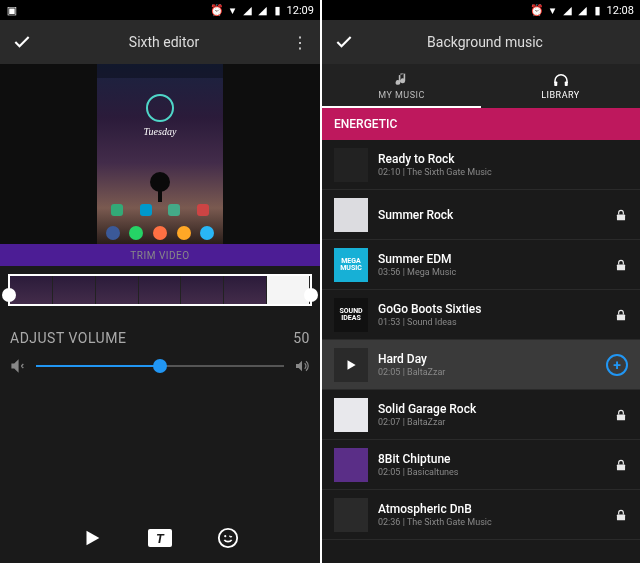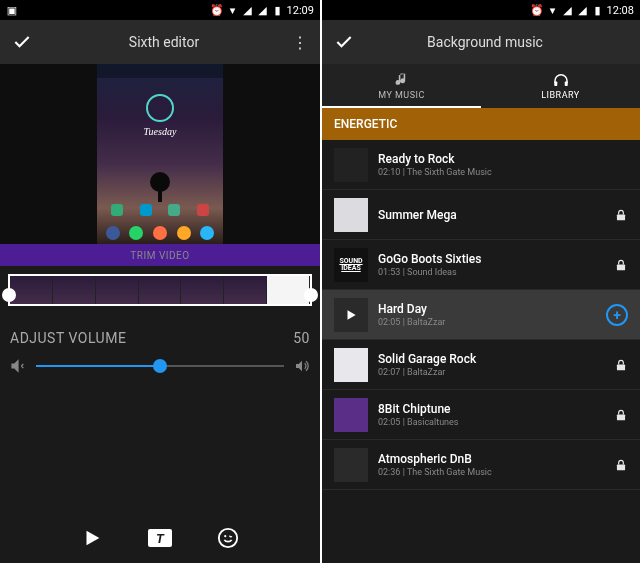--- a/index.html
+++ b/index.html
@@ -39,21 +39,21 @@
 .slider .fill{position:absolute;left:0;top:0;height:2px;background:#2196f3;width:50%}
 .slider .thumb{position:absolute;left:50%;top:50%;transform:translate(-50%,-50%);width:14px;height:14px;background:#2196f3;border-radius:50%}
 .slider .sp{color:#888}
 .bottombar{position:absolute;bottom:0;left:0;right:0;height:50px;background:#1a1a1a;display:flex;justify-content:center;gap:44px;align-items:center}
 .bottombar .btn{color:#fff}
 
 .tabs{height:44px;background:#222;display:flex;position:relative}
 .tab{flex:1;display:flex;flex-direction:column;align-items:center;justify-content:center;gap:2px;color:#bbb;font-size:9px;letter-spacing:.5px}
 .tab.active{color:#fff}
 .tabind{position:absolute;bottom:0;left:0;width:50%;height:2px;background:#fff}
-.cat{height:32px;background:#a16207;color:#fff;font-size:12px;display:flex;align-items:center;padding:0 12px;font-weight:500}
+.cat{height:32px;background:#be185d;color:#fff;font-size:12px;display:flex;align-items:center;padding:0 12px;font-weight:500}
 .list{overflow:hidden}
 .row{height:50px;display:flex;align-items:center;padding:8px 12px;gap:10px;border-bottom:1px solid #2a2a2a}
 .row.sel{background:#3a3a3a}
 .art{width:34px;height:34px;background:#555;flex-shrink:0;display:flex;align-items:center;justify-content:center;color:#fff;font-size:7px;font-weight:bold;text-align:center;line-height:1}
 .art.play{background:#2a2a2a}
 .meta{flex:1;min-width:0}
 .meta .t{color:#fff;font-size:12px;font-weight:500}
 .meta .s{color:#888;font-size:9px;margin-top:1px}
 .lock{color:#fff;opacity:.9}
 .addbtn{width:22px;height:22px;border:2px solid #2196f3;border-radius:50%;color:#2196f3;display:flex;align-items:center;justify-content:center;font-size:14px;font-weight:bold}
@@ -210,31 +210,44 @@
       <div class="row">
         <div class="art" style="background: rgb(34, 34, 34);"></div>
         <div class="meta">
           <div class="t">Ready to Rock</div>
           <div class="s">02:10 | The Sixth Gate Music</div>
         </div>
       </div>
       <div class="row">
         <div class="art" style="background: rgb(220, 220, 224);"></div>
         <div class="meta">
-          <div class="t">Summer Mega</div>
-        </div>
-        <span class="lock">
-          <svg width="14" height="14" viewBox="0 0 24 24">
-            <rect x="5" y="11" width="14" height="10" rx="1.5" fill="#fff"></rect>
-            <path d="M8 11V8a4 4 0 018 0v3" stroke="#fff" stroke-width="2" fill="none"></path>
-          </svg>
-        </span>
-      </div>
-      <div class="row">
-        <div class="art" style="background: rgb(17, 17, 17); text-decoration: underline;">SOUND IDEAS</div>
+          <div class="t">Summer Rock</div>
+        </div>
+        <span class="lock">
+          <svg width="14" height="14" viewBox="0 0 24 24">
+            <rect x="5" y="11" width="14" height="10" rx="1.5" fill="#fff"></rect>
+            <path d="M8 11V8a4 4 0 018 0v3" stroke="#fff" stroke-width="2" fill="none"></path>
+          </svg>
+        </span>
+      </div>
+      <div class="row">
+        <div class="art" style="background: rgb(23, 176, 214);">MEGA MUSIC</div>
+        <div class="meta">
+          <div class="t">Summer EDM</div>
+          <div class="s">03:56 | Mega Music</div>
+        </div>
+        <span class="lock">
+          <svg width="14" height="14" viewBox="0 0 24 24">
+            <rect x="5" y="11" width="14" height="10" rx="1.5" fill="#fff"></rect>
+            <path d="M8 11V8a4 4 0 018 0v3" stroke="#fff" stroke-width="2" fill="none"></path>
+          </svg>
+        </span>
+      </div>
+      <div class="row">
+        <div class="art" style="background: rgb(17, 17, 17);">SOUND IDEAS</div>
         <div class="meta">
           <div class="t">GoGo Boots Sixties</div>
           <div class="s">01:53 | Sound Ideas</div>
         </div>
         <span class="lock">
           <svg width="14" height="14" viewBox="0 0 24 24">
             <rect x="5" y="11" width="14" height="10" rx="1.5" fill="#fff"></rect>
             <path d="M8 11V8a4 4 0 018 0v3" stroke="#fff" stroke-width="2" fill="none"></path>
           </svg>
         </span>

